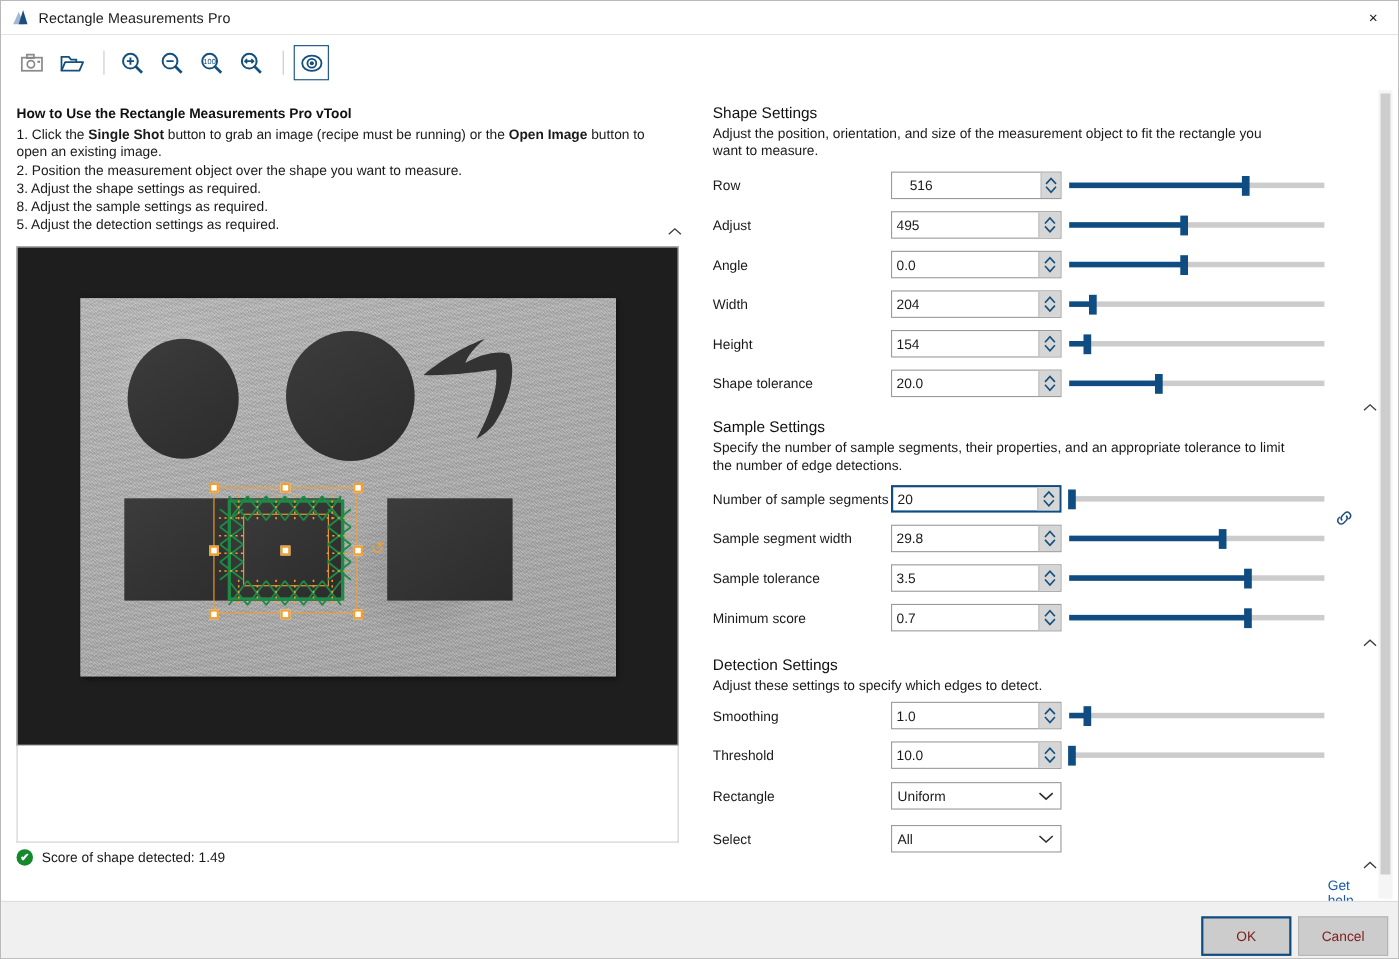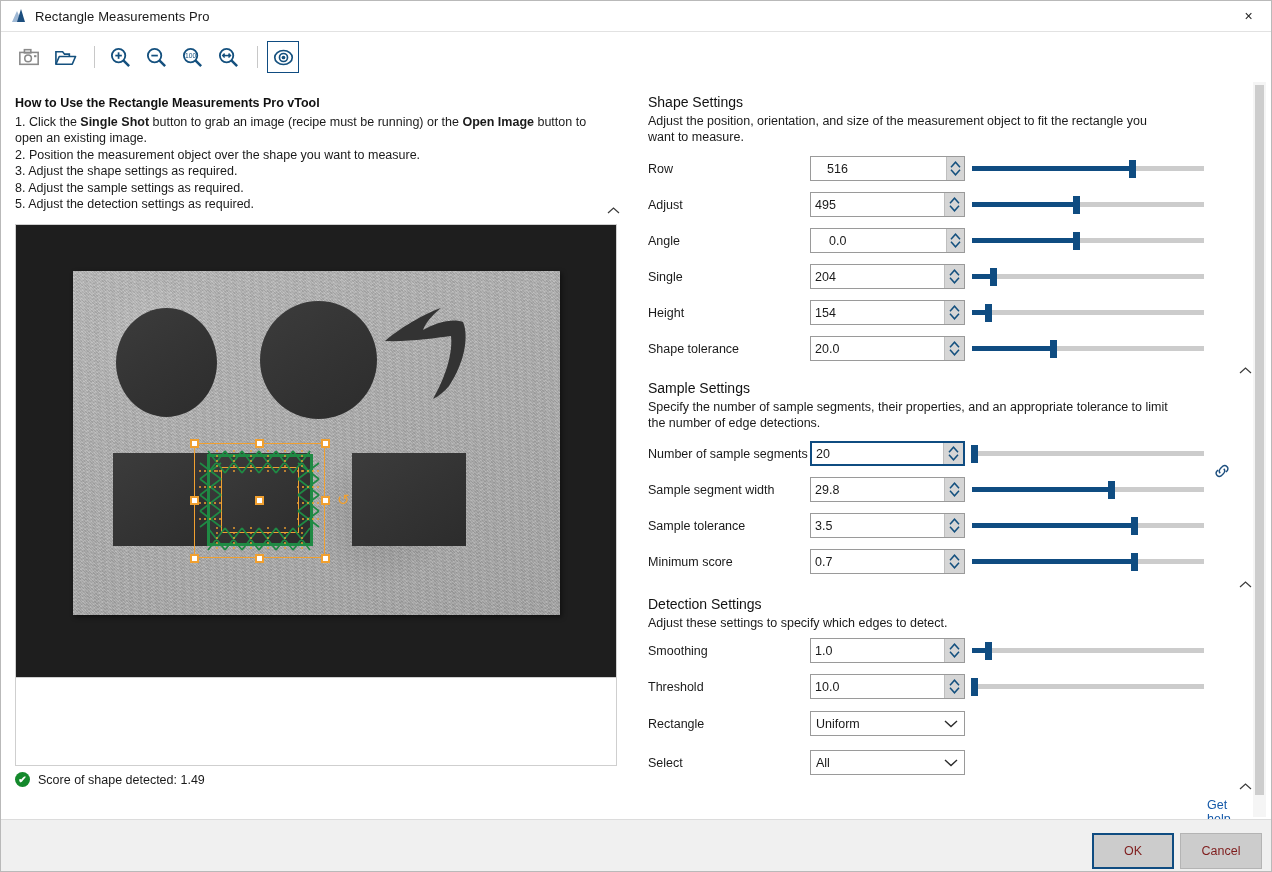--- a/index.html
+++ b/index.html
@@ -527,36 +527,36 @@
         </svg>
       </div>
     </div>
     <div class="slider" style="left:331px; top:110px;">
       <div class="track"></div>
       <div class="fill" style="width:45%;"></div>
       <div class="thumb" style="left:45%;"></div>
     </div>
 
     <div class="fld-label" style="top:146px;">Angle</div>
-    <div class="spin-wrap" style="left:169px; top:146px;padding-left:14px;">
+    <div class="spin-wrap" style="left:169px; top:146px;">
       <input class="spin-input" value="0.0" style="">
       <div class="spin-btns">
         <svg width="13" height="17" viewBox="0 0 13 17">
           <path d="M2 7.2L6.5 2.2L11 7.2" fill="none" stroke="#14507e" stroke-width="1.5"></path>
           <path d="M2 9.8L6.5 14.8L11 9.8" fill="none" stroke="#14507e" stroke-width="1.5"></path>
         </svg>
       </div>
     </div>
     <div class="slider" style="left:331px; top:146px;">
       <div class="track"></div>
       <div class="fill" style="width:45%;"></div>
       <div class="thumb" style="left:45%;"></div>
     </div>
 
-    <div class="fld-label" style="top:182px;">Single</div>
+    <div class="fld-label" style="top:182px;">Width</div>
     <div class="spin-wrap" style="left:169px; top:182px;">
       <input class="spin-input" value="204" style="">
       <div class="spin-btns">
         <svg width="13" height="17" viewBox="0 0 13 17">
           <path d="M2 7.2L6.5 2.2L11 7.2" fill="none" stroke="#14507e" stroke-width="1.5"></path>
           <path d="M2 9.8L6.5 14.8L11 9.8" fill="none" stroke="#14507e" stroke-width="1.5"></path>
         </svg>
       </div>
     </div>
     <div class="slider" style="left:331px; top:182px;">

